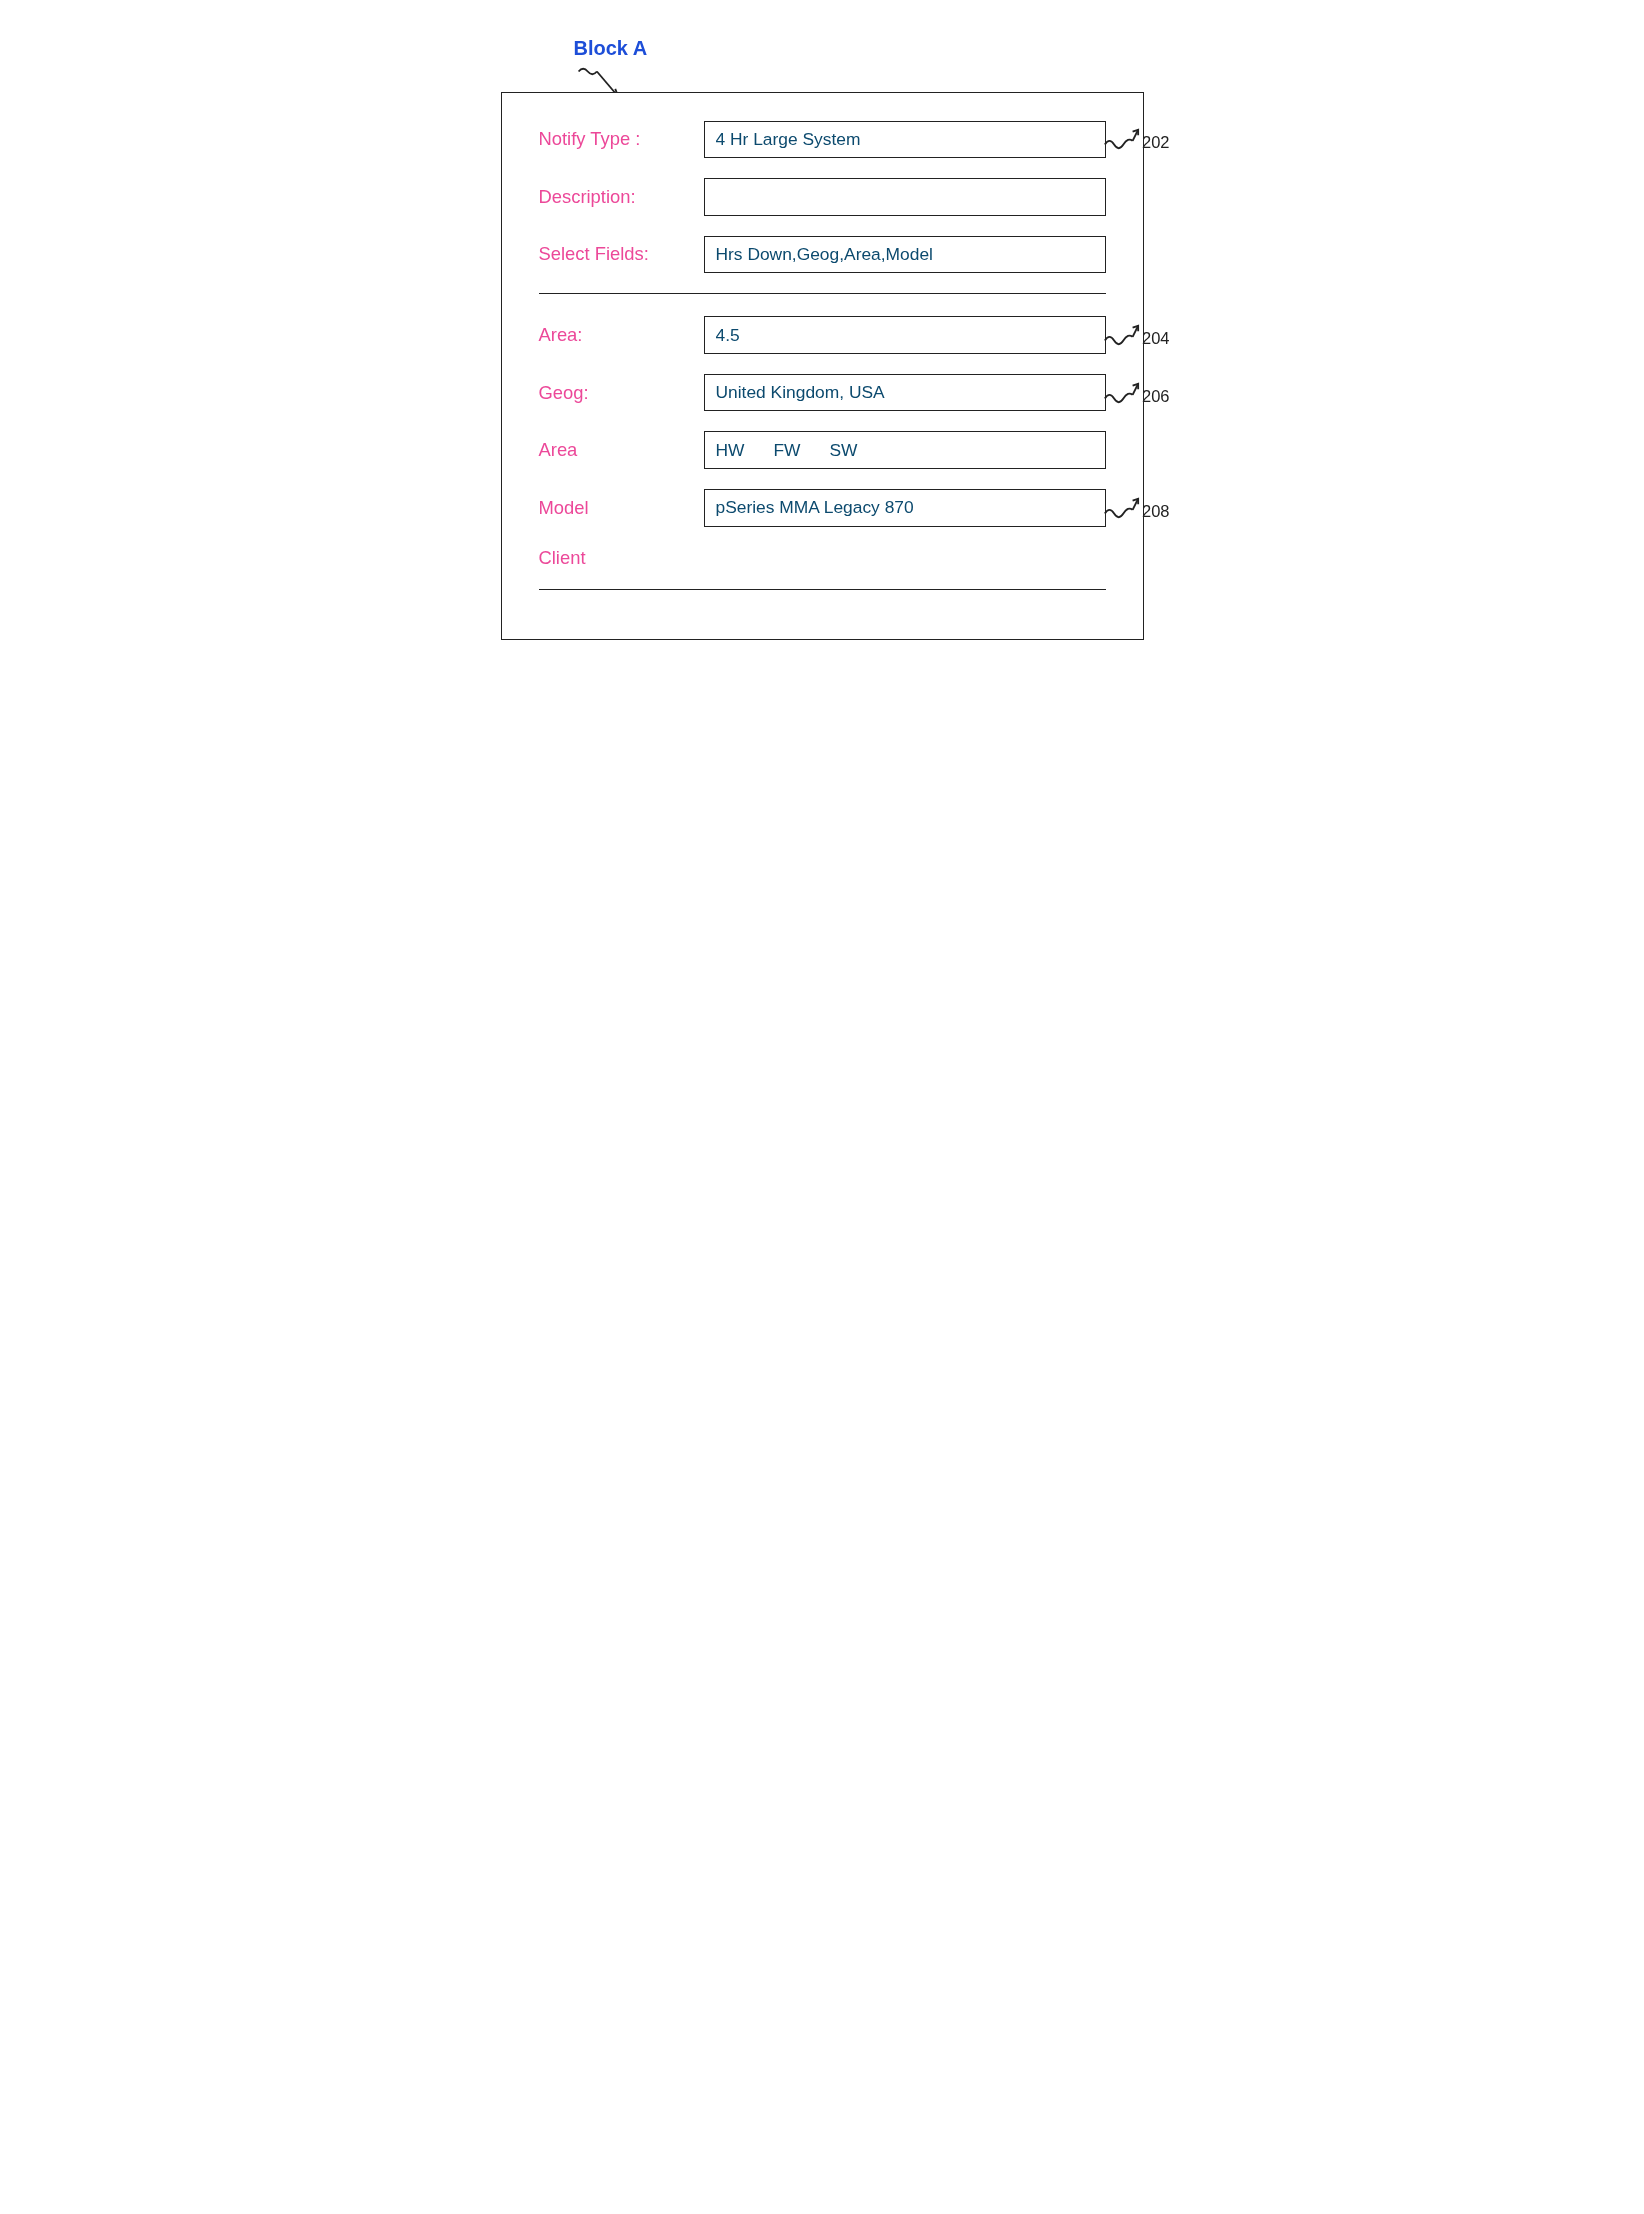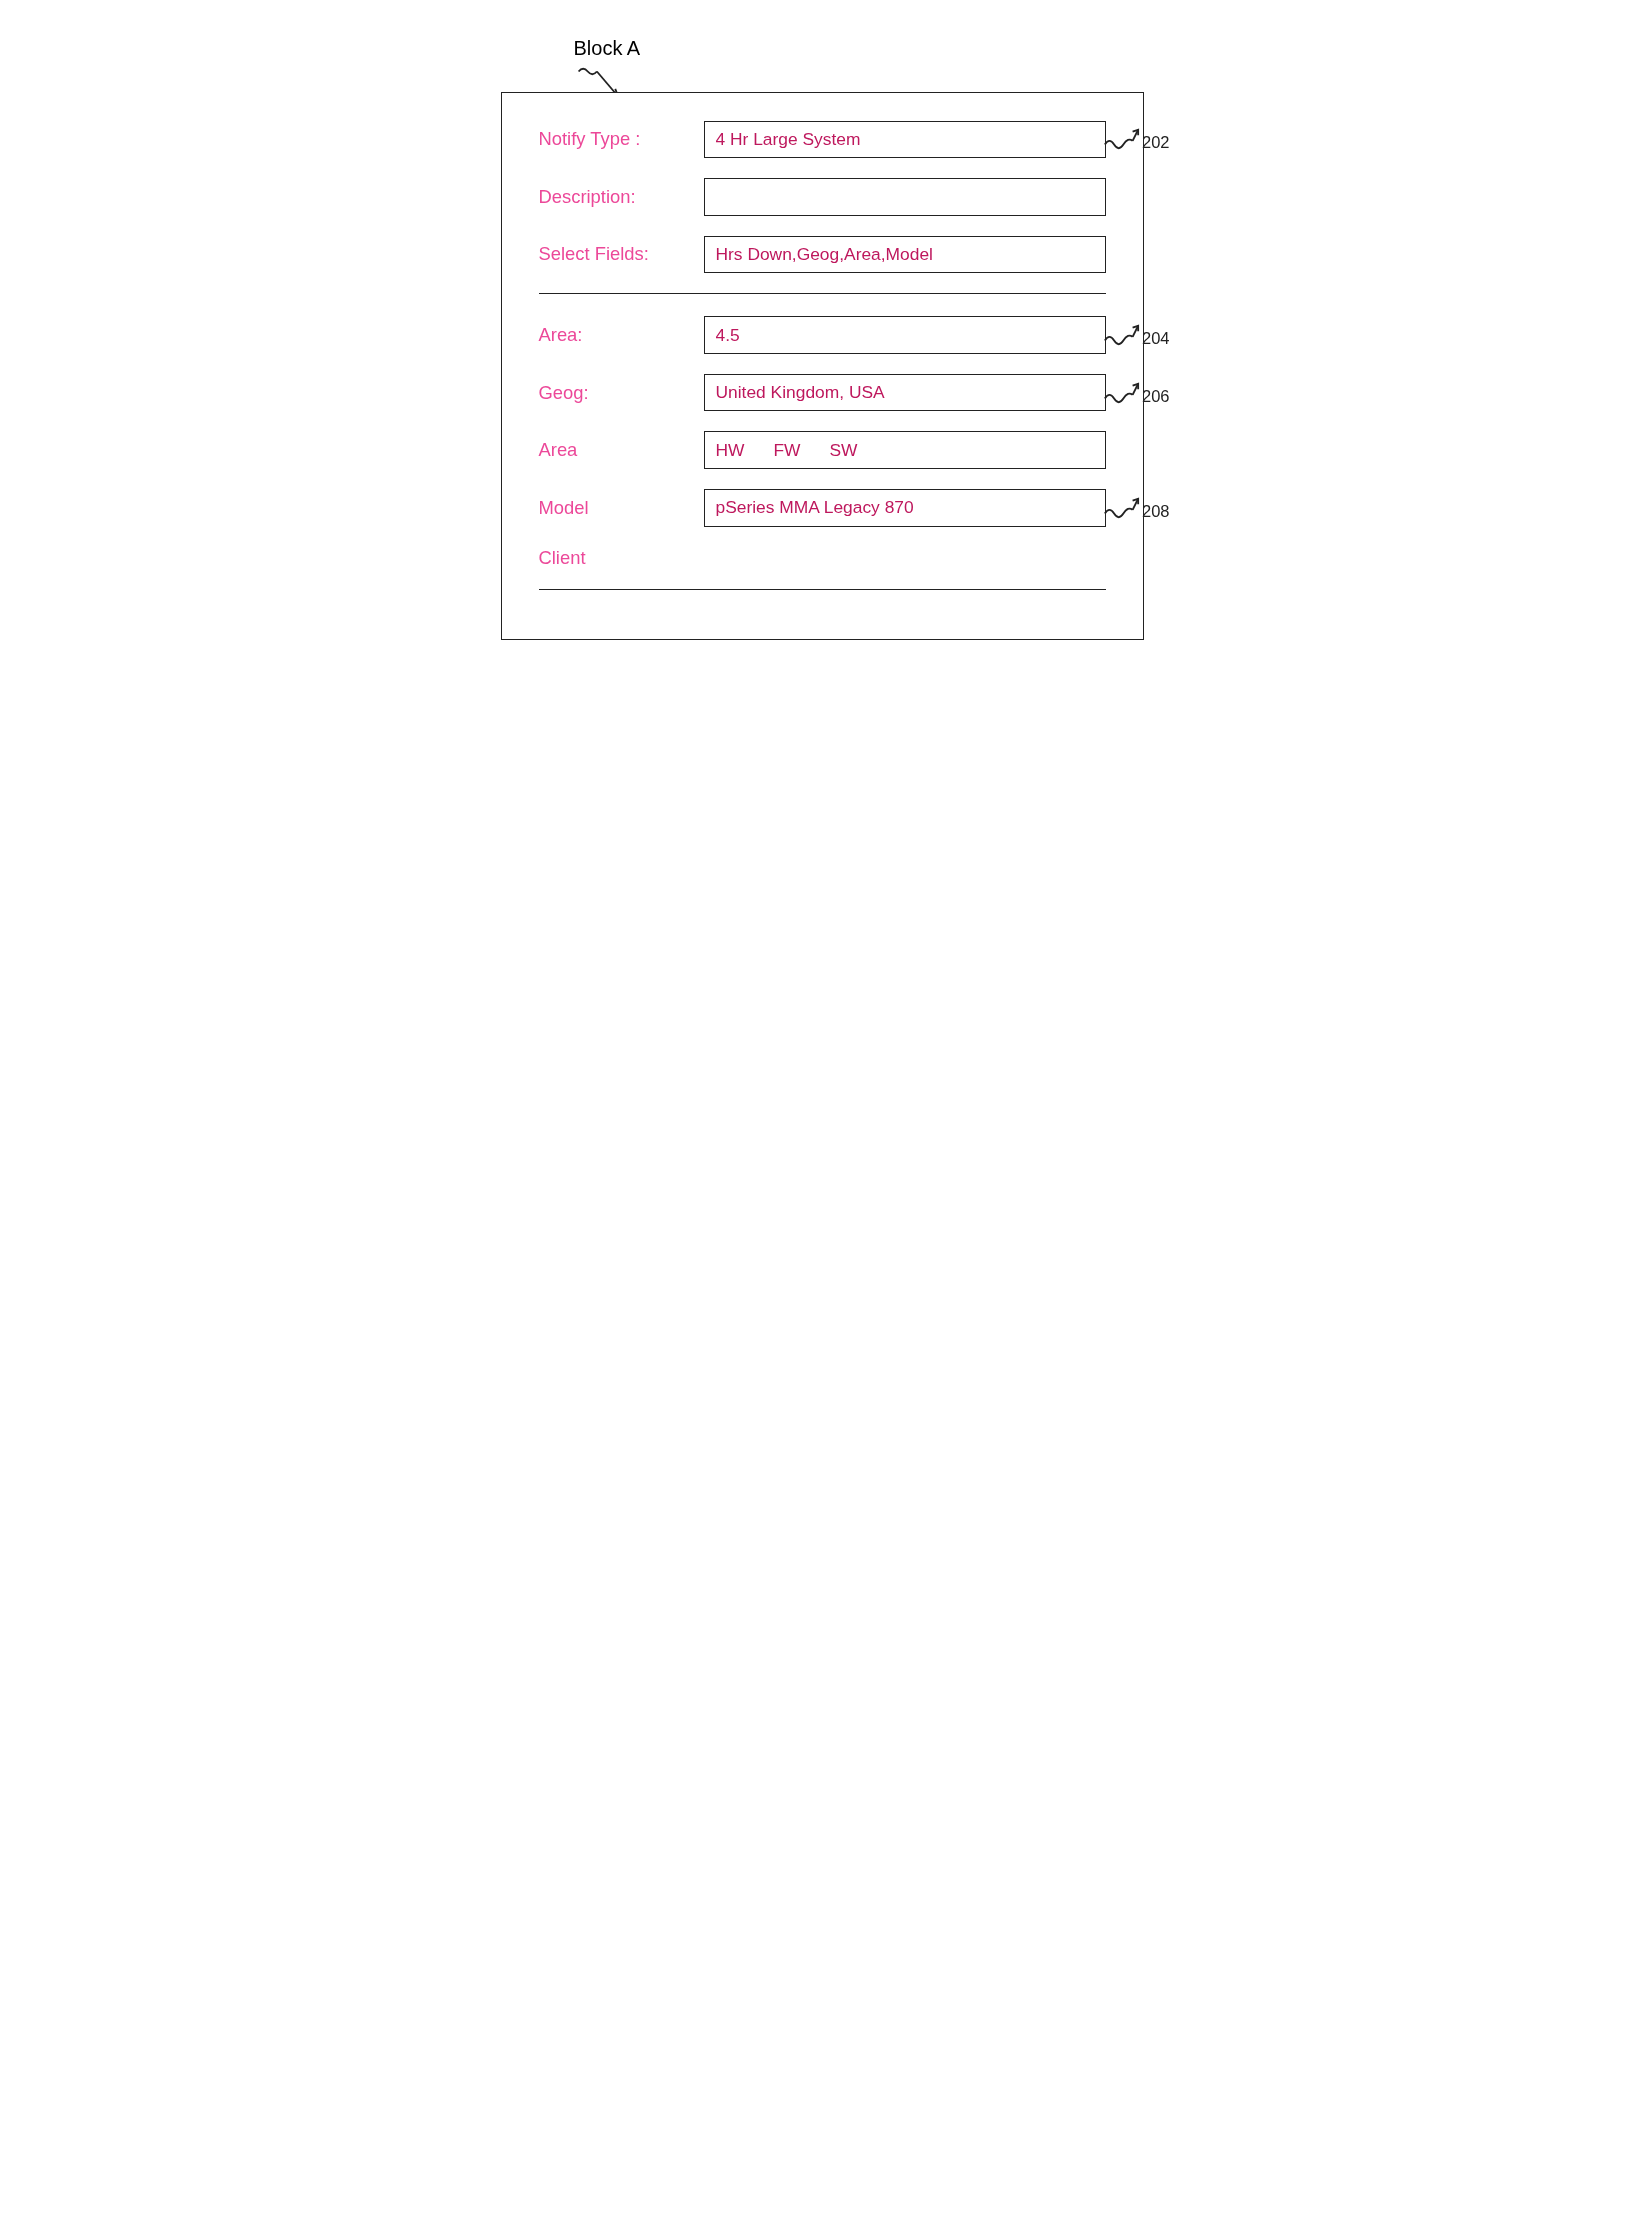--- a/index.html
+++ b/index.html
@@ -25,22 +25,22 @@
       position: absolute;
       top: -55px;
       left: 73px;
       display: flex;
       flex-direction: column;
       align-items: flex-start;
     }
 
     .block-label-text {
       font-size: 20px;
-      font-weight: normal;
-      color: #000000;
+      font-weight: bold;
+      color: #1d4ed8;
       margin-bottom: 3.7px;
     }
 
     .squiggle-arrow-block {
       width: 55px;
       height: 37px;
     }
 
     
     .main-block {
@@ -67,21 +67,21 @@
 
     .field-wrapper {
       position: relative;
       flex: 1;
     }
 
     .form-input {
       border: 1.8px solid #222;
       padding: 7.3px 11px;
       font-size: 17.4px;
-      color: #be185d;
+      color: #0c4a6e;
       background: #fff;
       width: 100%;
       outline: none;
     }
 
     
     .callout-number {
       font-size: 16.5px;
       color: #222;
       position: absolute;

